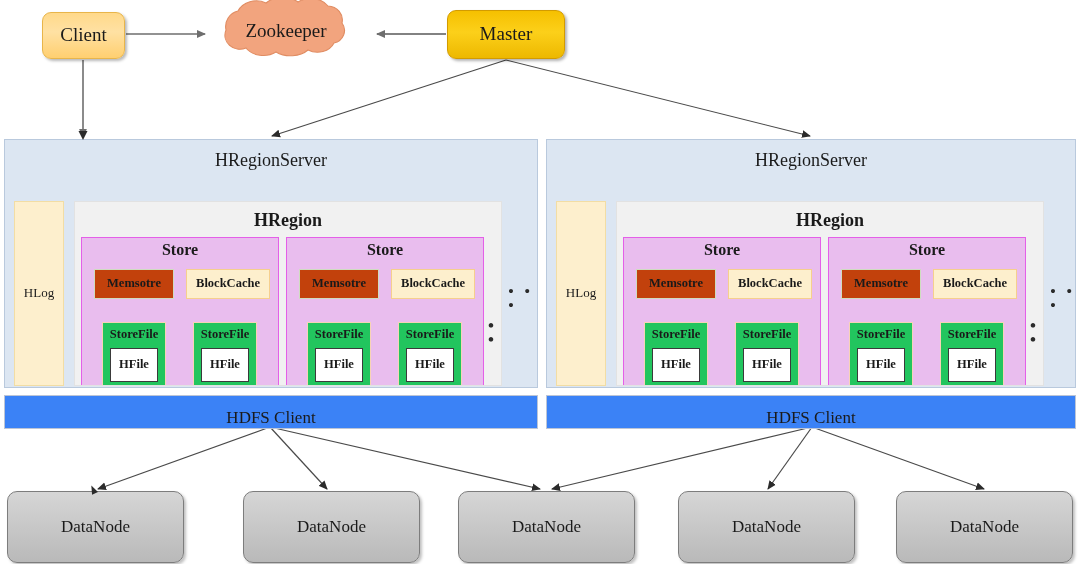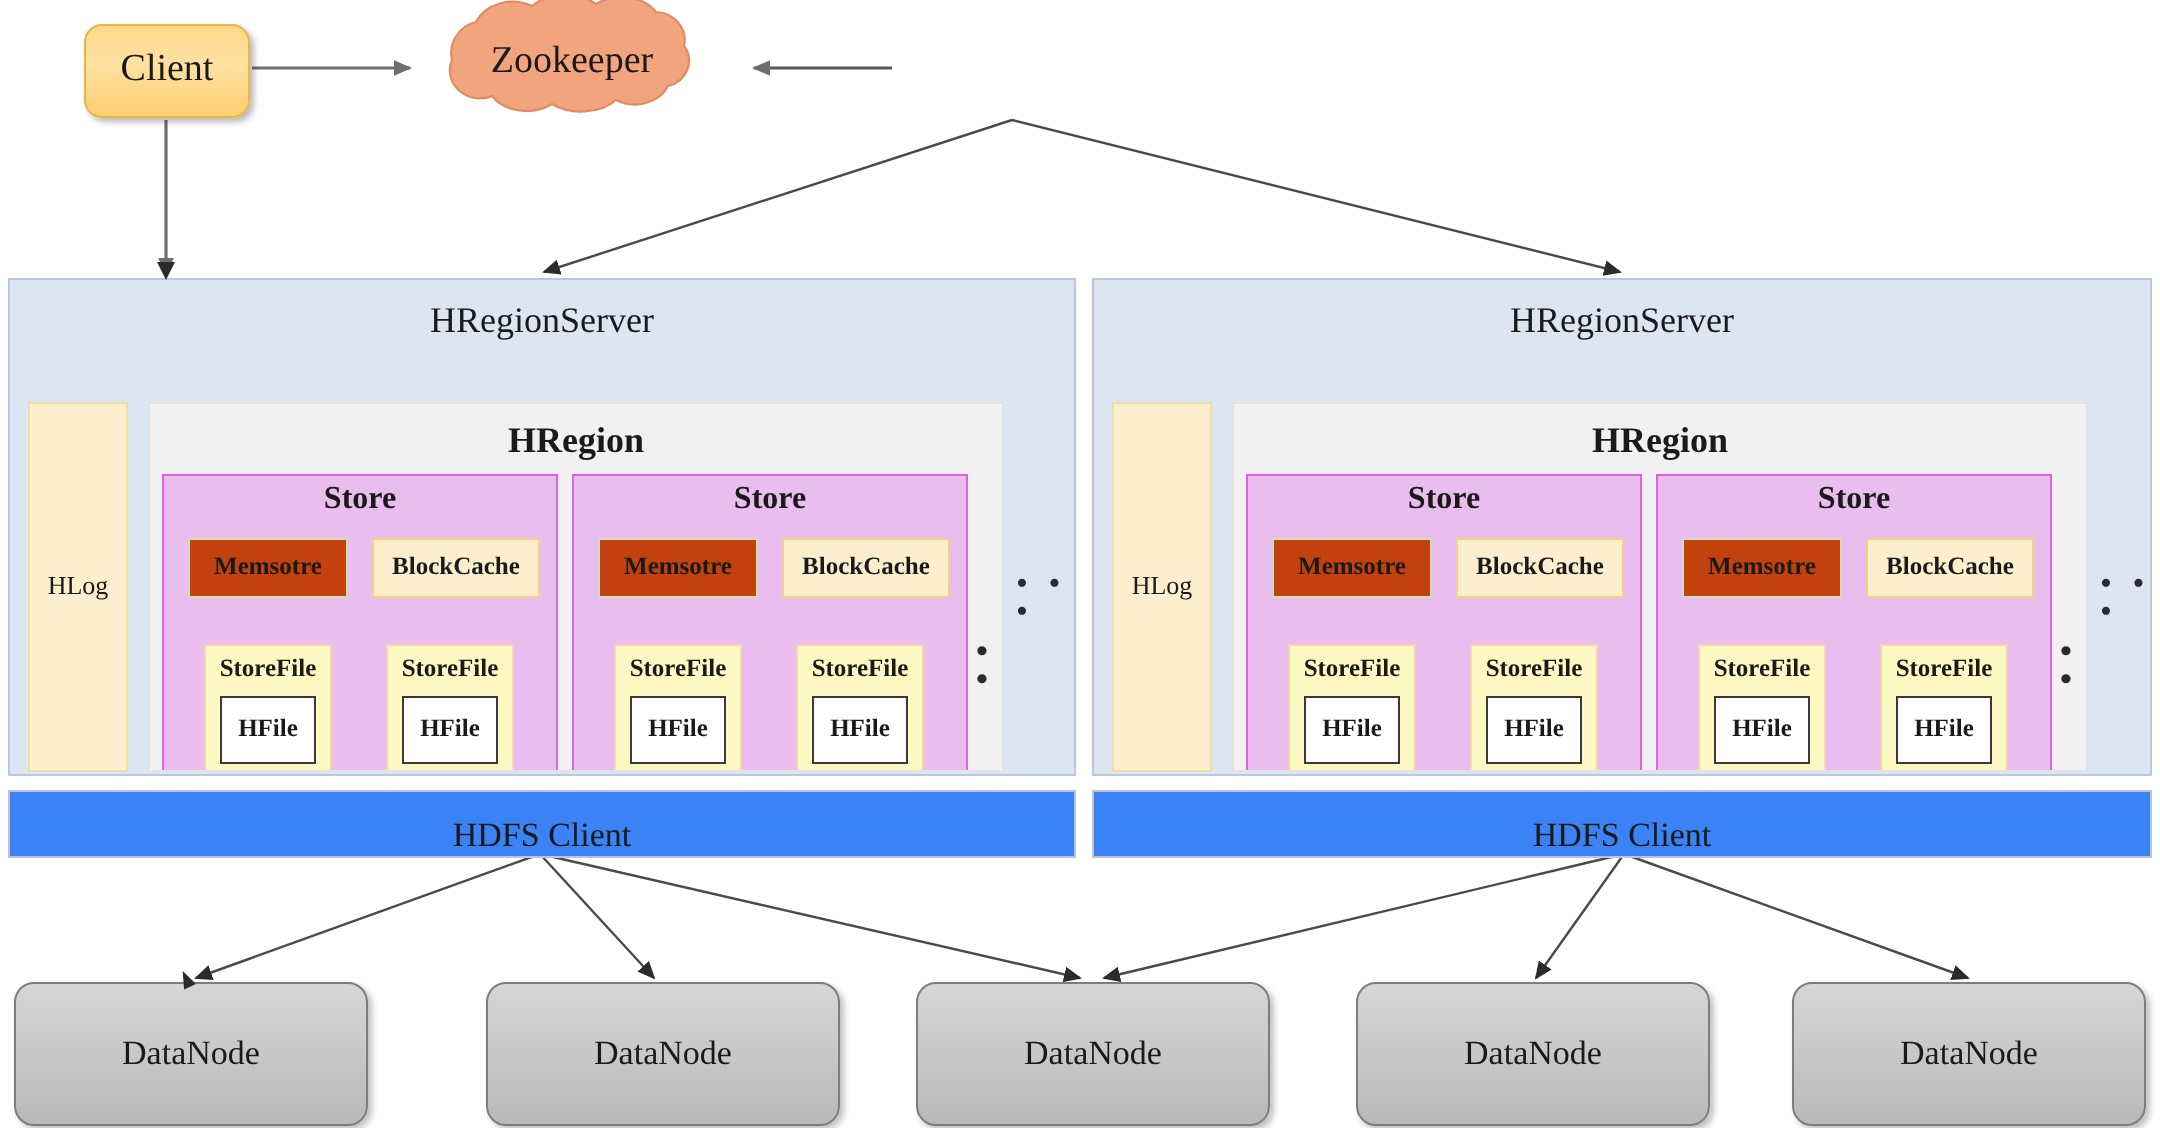--- a/index.html
+++ b/index.html
@@ -84,21 +84,21 @@
     font-size:12.5px;
   }
   .blockcache{
     top:31px;height:30px;
     background:#fdefcd;
     border:1px solid #f6cf8d;
     font-size:12.5px;
   }
   .storefile{
     top:84px;height:66px;
-    background:#fef9c3;
+    background:#22c55e;
     border:1px solid #f7d3b6;
     font-size:12.5px;
   }
   .storefile-label{
     position:absolute;left:0;right:0;top:4px;
     text-align:center;font-size:12.5px;
   }
   .hfile{
     left:7px;right:7px;top:25px;height:34px;
     background:#ffffff;
@@ -203,20 +203,23 @@
                a20,15 0 0 1 -30,-4
                a15,14 0 0 1 -20,-18 z" fill="#f2a47e" stroke="#e08c62" stroke-width="1.1"></path>
     </svg>
     <div class="abs ctr" style="left:0;top:0;width:192px;height:62px;font-size:19px;">Zookeeper</div>
   </div>
 
   <div class="abs ctr client-box">
     <span>Client</span>
   </div>
 
+  <div class="abs ctr master-box">
+    <span>Master</span>
+  </div>
 
   <div class="abs hrs" style="left:4px;width:534px;">
     <div class="hrs-title">HRegionServer</div>
 
     <div class="abs ctr hlog" style="left:9px;width:50px;">
       <span>HLog</span>
     </div>
 
     <div class="abs hregion" style="left:69px;width:428px;">
       <div class="hregion-title">HRegion</div>

